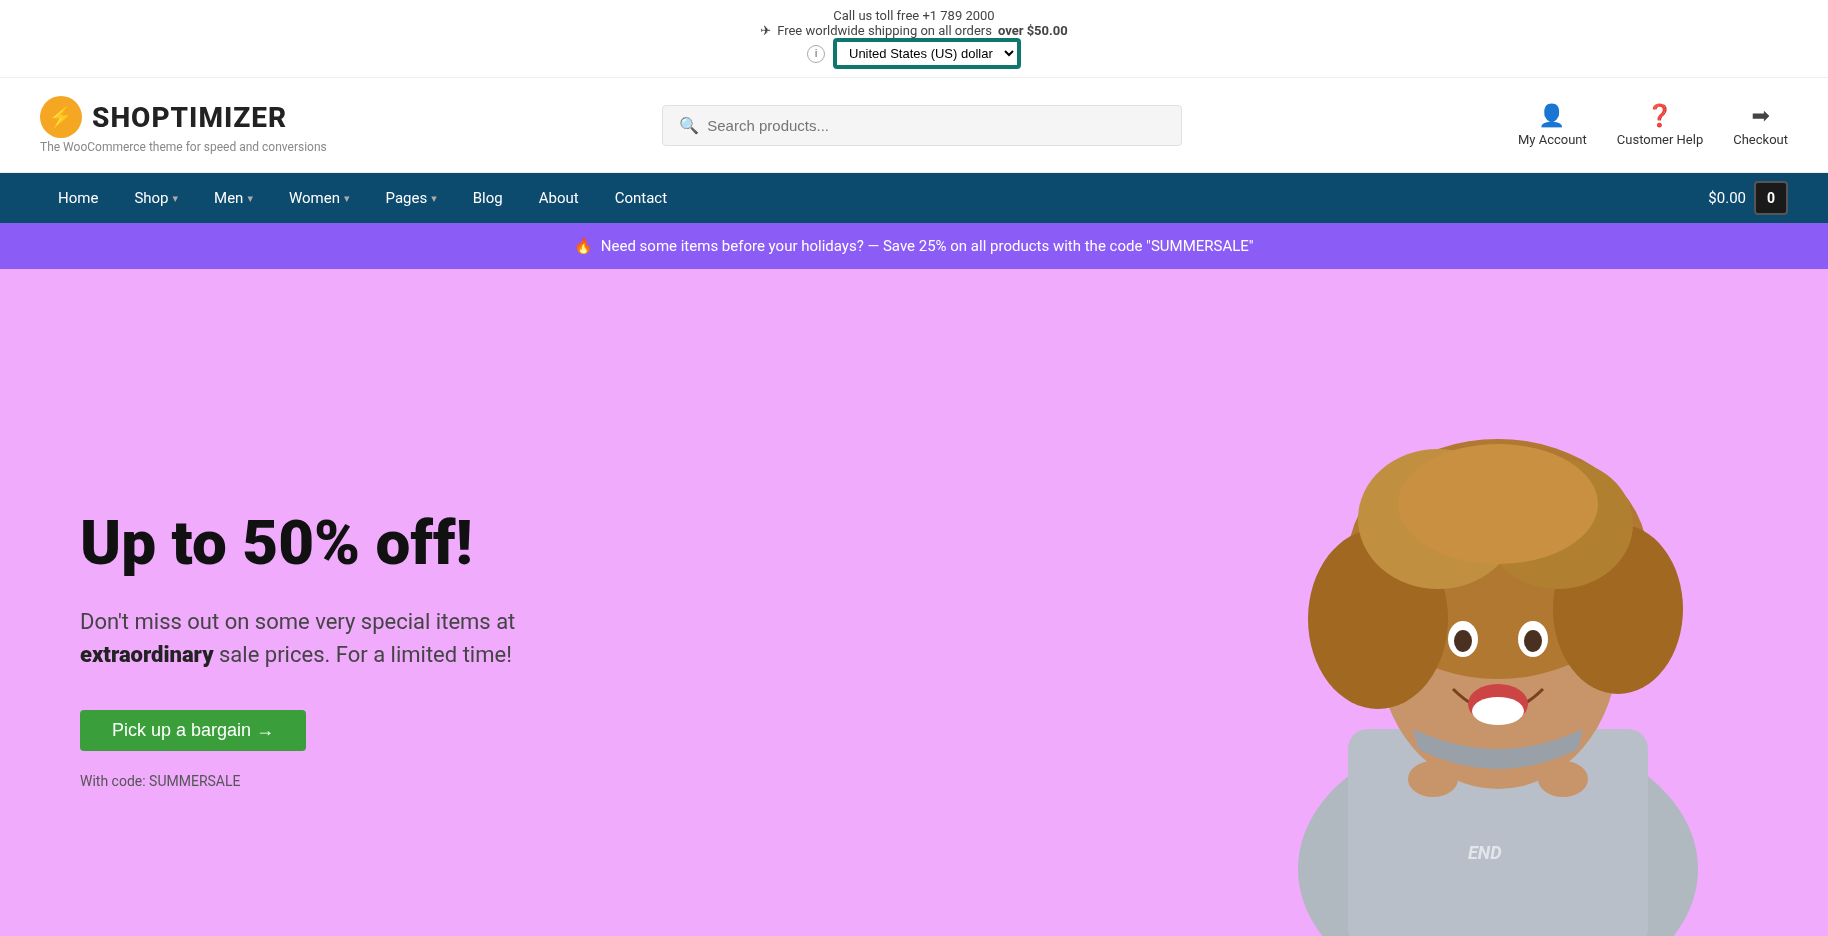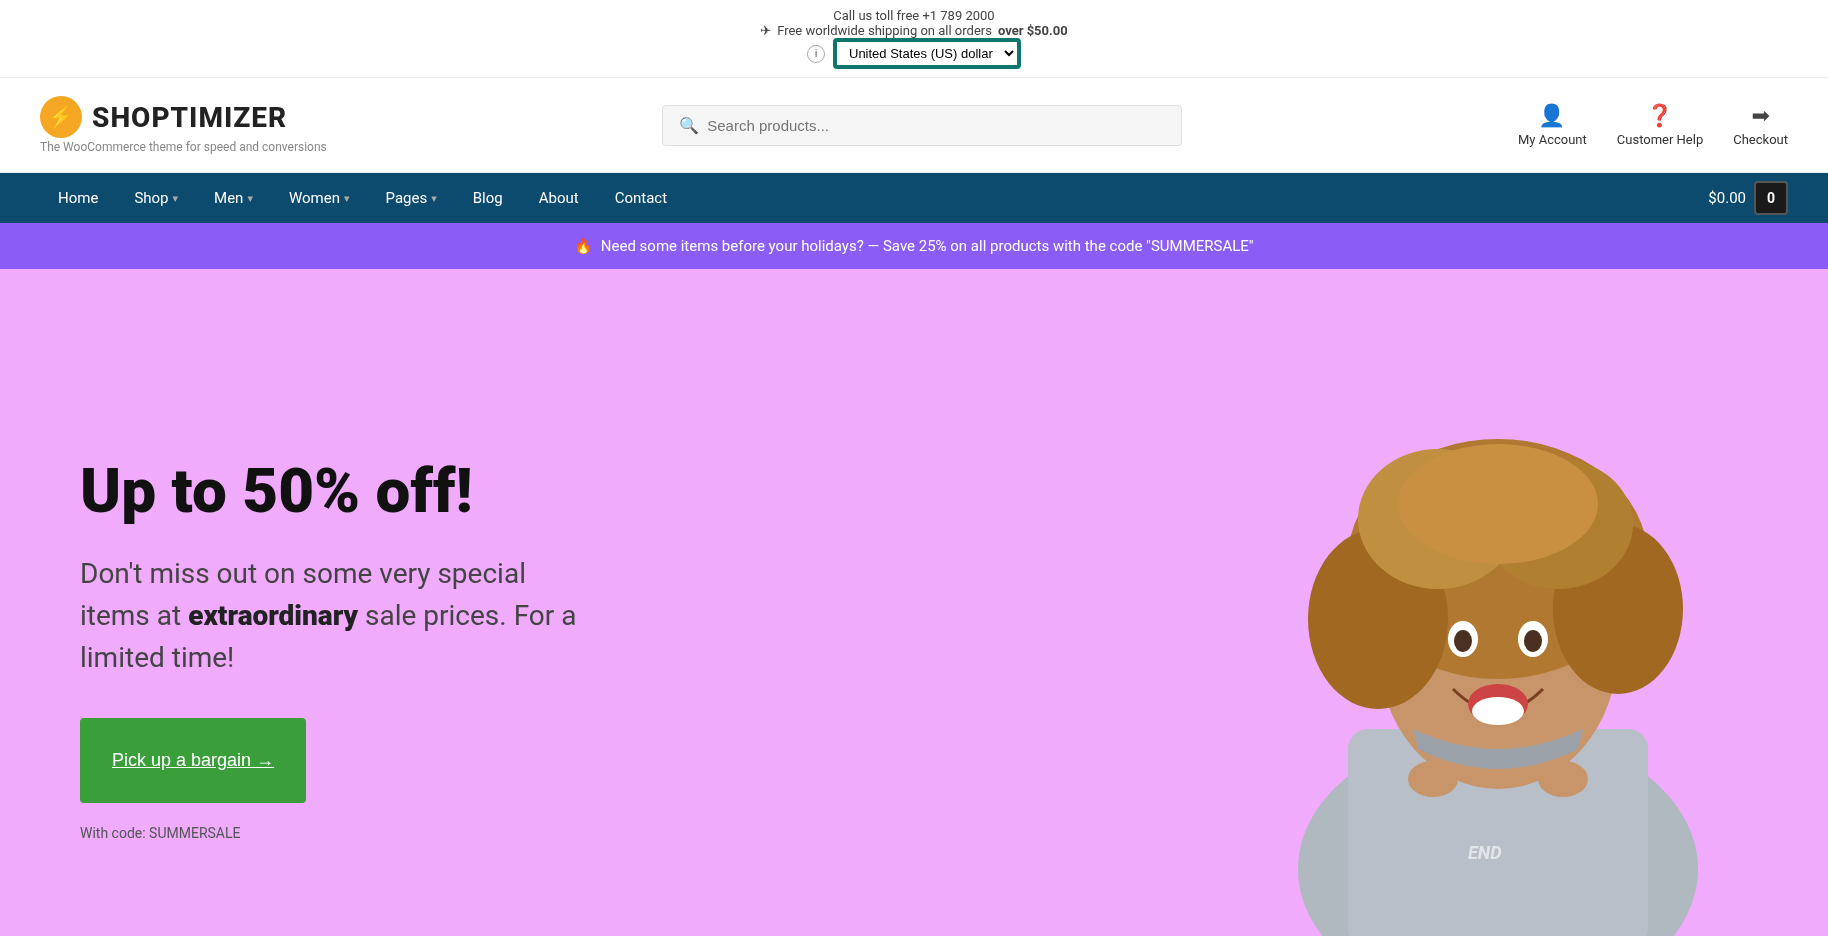--- a/index.html
+++ b/index.html
@@ -152,37 +152,36 @@
     }
     .hero-content { max-width: 520px; }
     .hero-title {
       font-size: 62px;
       font-weight: 900;
       color: #111;
       line-height: 1.1;
       margin-bottom: 28px;
     }
     .hero-subtitle {
-      font-size: 28px;
+      font-size: 22px;
       color: #444;
       margin-bottom: 39px;
       line-height: 1.5;
     }
     .hero-subtitle strong { font-weight: 900; color: #222; }
     .hero-cta {
       background: #3a9e3a;
       color: #fff;
       border: none;
-      padding: 32px 32px;
+      padding: 10px 32px;
       font-size: 18px;
       border-radius: 4px;
       cursor: pointer;
       margin-bottom: 18px;
       display: inline-block;
-      text-decoration: underline;
     }
     .hero-code { font-size: 14px; color: #555; margin-top: 4px; }
 
     
     .hero-image {
       width: 500px;
       min-height: 600px;
       position: relative;
       display: flex;
       align-items: flex-end;

